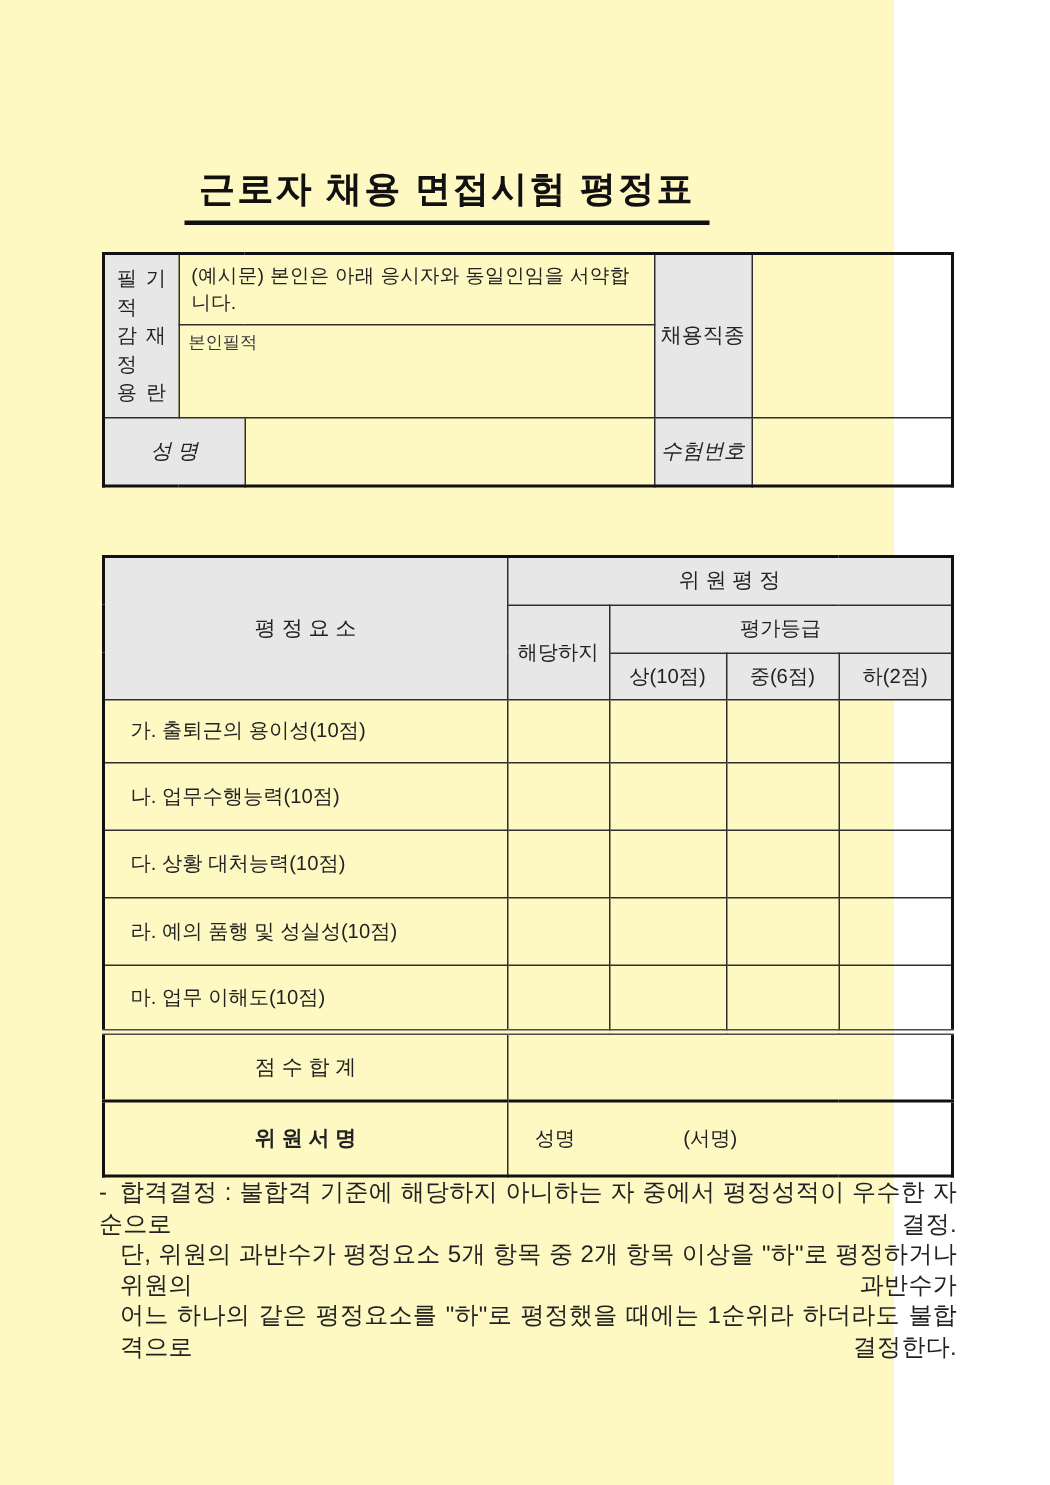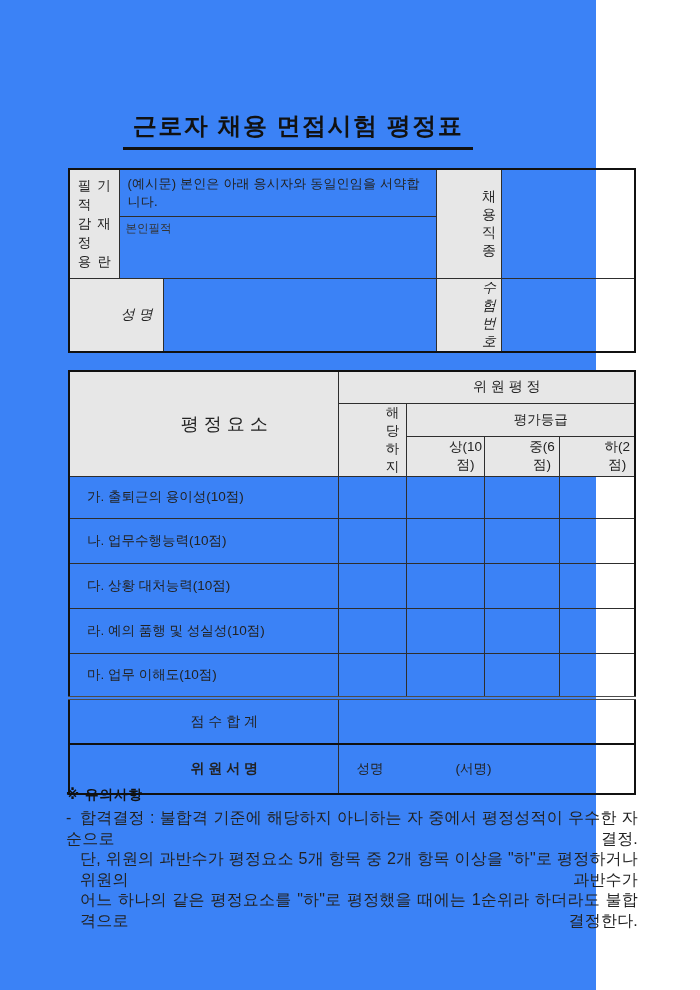--- a/index.html
+++ b/index.html
@@ -4,38 +4,38 @@
 <style>
   * { margin: 0; padding: 0; box-sizing: border-box; }
   html, body { background: #ffffff; }
   body {
     width: 700px; height: 990px;
     font-family: "Liberation Sans", "DejaVu Sans", sans-serif;
     color: #1a1a1a;
     position: relative;
     overflow: hidden;
   }
-  .page { position: absolute; left: 0; top: 0; width: 596px; height: 990px; background: #3b82f6; }
+  .page { position: absolute; left: 0; top: 0; width: 596px; height: 990px; background: #fef9c3; }
 
   
   .title-wrap { position: absolute; top: 110px; left: 0; width: 100%; text-align: center; }
   .doc-title {
     display: inline-block;
     font-size: 24px; font-weight: bold; letter-spacing: 1.5px;
     color: #111;
     border-bottom: 3.5px solid #111;
     padding: 0 10px 5px 10px;
   }
 
   
   table { border-collapse: collapse; table-layout: fixed; }
   td { border: 1px solid #2e2e2e; font-size: 13.5px; color: #222; }
   .t1, .t2 { position: absolute; left: 68px; width: 566px; border: 2px solid #111; }
   .gray { background: #e7e7e7; }
-  .center { text-align: center; vertical-align: middle; padding-left: 41px; }
+  .center { text-align: center; vertical-align: middle; }
   .bold { font-weight: bold; }
 
   
   .t1 { top: 168px; }
   .t1 .r1 { height: 47px; }
   .t1 .r2 { height: 62px; }
   .t1 .r3 { height: 46px; font-style: italic; }
   .vcell { vertical-align: middle; }
   .vwrap { display: flex; justify-content: space-evenly; height: 98px; padding: 4px 2px; }
   .vcol { display: flex; flex-direction: column; justify-content: space-between; font-size: 13.5px; line-height: 1; text-align: center; }
@@ -47,21 +47,21 @@
   .t2 { top: 370px; }
   .t2 .h1 { height: 32px; }
   .t2 .h2 { height: 32px; }
   .t2 .h3 { height: 31px; }
   .t2 .item-row { height: 45px; }
   .t2 .item-row.first { height: 42px; }
   .t2 .total-row { height: 46px; }
   .t2 .total-row td { border-top: 4px double #4b4b4b; }
   .t2 .sig-row { height: 50px; }
   .t2 .sig-row td { border-top: 2.5px solid #111; }
-  .t2 .h-factor { font-size: 18px; }
+  .t2 .h-factor { font-size: 14px; }
   .t2 .h-committee { font-size: 14px; }
   .item-label { text-align: left; vertical-align: middle; padding-left: 17px; font-size: 13.5px; }
   .sigline { display: flex; align-items: center; padding-left: 18px; font-size: 13.5px; }
   .sigline .sig-sign { margin-left: 72px; }
 
   
   .notes { position: absolute; left: 66px; top: 786px; width: 572px; }
   .notes-heading { font-size: 13.5px; font-weight: bold; letter-spacing: 1px; margin-bottom: 4px; color: #111; }
   .note-line { font-size: 16px; line-height: 20.5px; color: #222; text-align: justify; text-align-last: justify; letter-spacing: 0.2px; }
   .note-line.cont { padding-left: 14px; }
@@ -189,19 +189,18 @@
         <div class="sigline">
           <span>성명</span>
           <span class="sig-sign">(서명)</span>
         </div>
       </td>
     </tr>
   </tbody>
     </table>
 
   <div class="notes">
-    <div class="notes-heading">※  유의사항</div>
     <div class="note-line"><span class="note-dash">-</span><span>합격결정 : 불합격 기준에 해당하지 아니하는 자 중에서 평정성적이 우수한 자 순으로 결정.</span></div>
     <div class="note-line cont">단, 위원의 과반수가 평정요소 5개 항목 중 2개 항목 이상을 "하"로 평정하거나 위원의 과반수가</div>
     <div class="note-line cont">어느 하나의 같은 평정요소를 "하"로 평정했을 때에는 1순위라 하더라도 불합격으로 결정한다.</div>
   </div>
 
 </div>
 
 </body></html>

